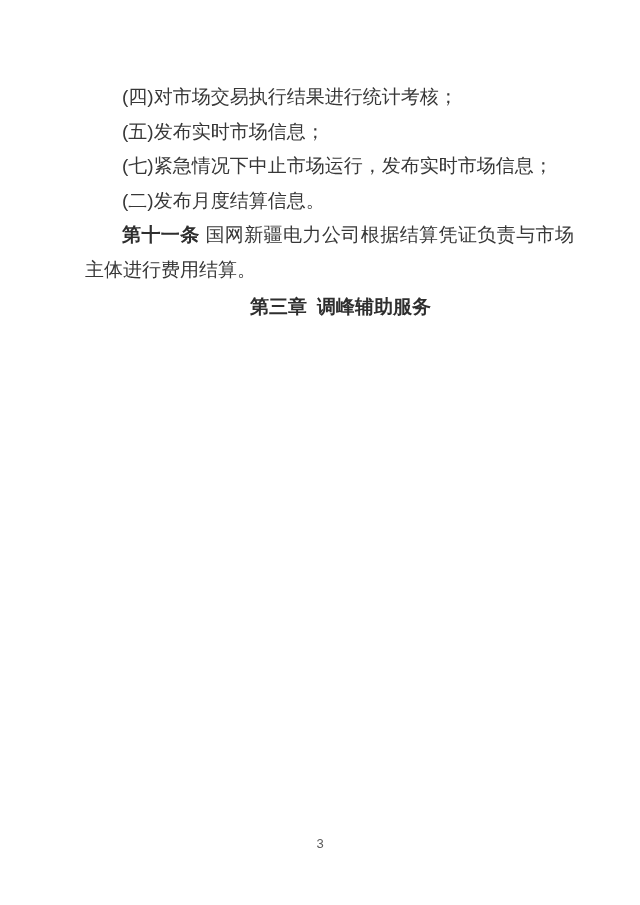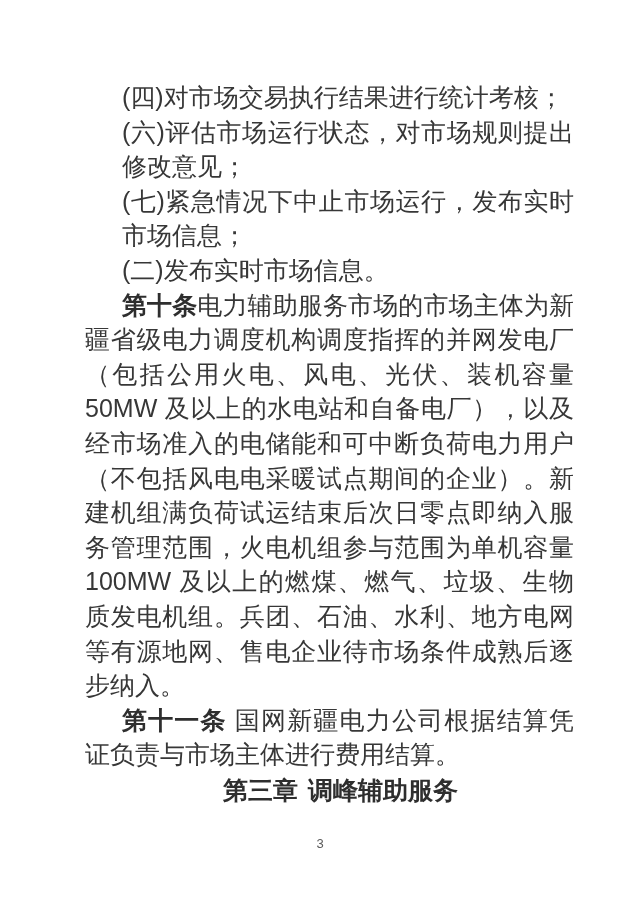--- a/index.html
+++ b/index.html
@@ -13,21 +13,21 @@
     height: 905px;
     background: #ffffff;
     overflow: hidden;
     font-family: "Liberation Sans", sans-serif;
   }
   .doc-body {
     position: absolute;
     left: 85px;
     top: 80px;
     width: 489px;
-    font-size: 25px;
+    font-size: 19px;
     line-height: 34.6px;
     color: #373737;
     text-align: justify;
   }
   .para {
     margin: 0;
     padding: 0;
   }
   
   .item {
@@ -64,21 +64,20 @@
     font-size: 13px;
     color: #5a5a5a;
   }
 </style>
 </head>
 <body>
 
 <div class="page">
   <div class="doc-body">
       <p class="para item">(四)对市场交易执行结果进行统计考核；</p>
-      <p class="para item">(六)评估市场运行状态，对市场规则提出修改意见；</p>
+      <p class="para item">(五)发布实时市场信息；</p>
       <p class="para item">(七)紧急情况下中止市场运行，发布实时市场信息；</p>
-      <p class="para item">(二)发布实时市场信息。</p>
-      <p class="para article"><span class="lead">第十条</span>电力辅助服务市场的市场主体为新疆省级电力调度机构调度指挥的并网发电厂（包括公用火电、风电、光伏、装机容量 50MW 及以上的水电站和自备电厂），以及经市场准入的电储能和可中断负荷电力用户（不包括风电电采暖试点期间的企业）。新建机组满负荷试运结束后次日零点即纳入服务管理范围，火电机组参与范围为单机容量 100MW 及以上的燃煤、燃气、垃圾、生物质发电机组。兵团、石油、水利、地方电网等有源地网、售电企业待市场条件成熟后逐步纳入。</p>
+      <p class="para item">(二)发布月度结算信息。</p>
       <p class="para article"><span class="lead">第十一条</span> 国网新疆电力公司根据结算凭证负责与市场主体进行费用结算。</p>
       <p class="para chapter"><span class="lead">第三章</span>调峰辅助服务</p>
     </div>
   <div class="page-number">3</div>
 </div>
 
 </body></html>

